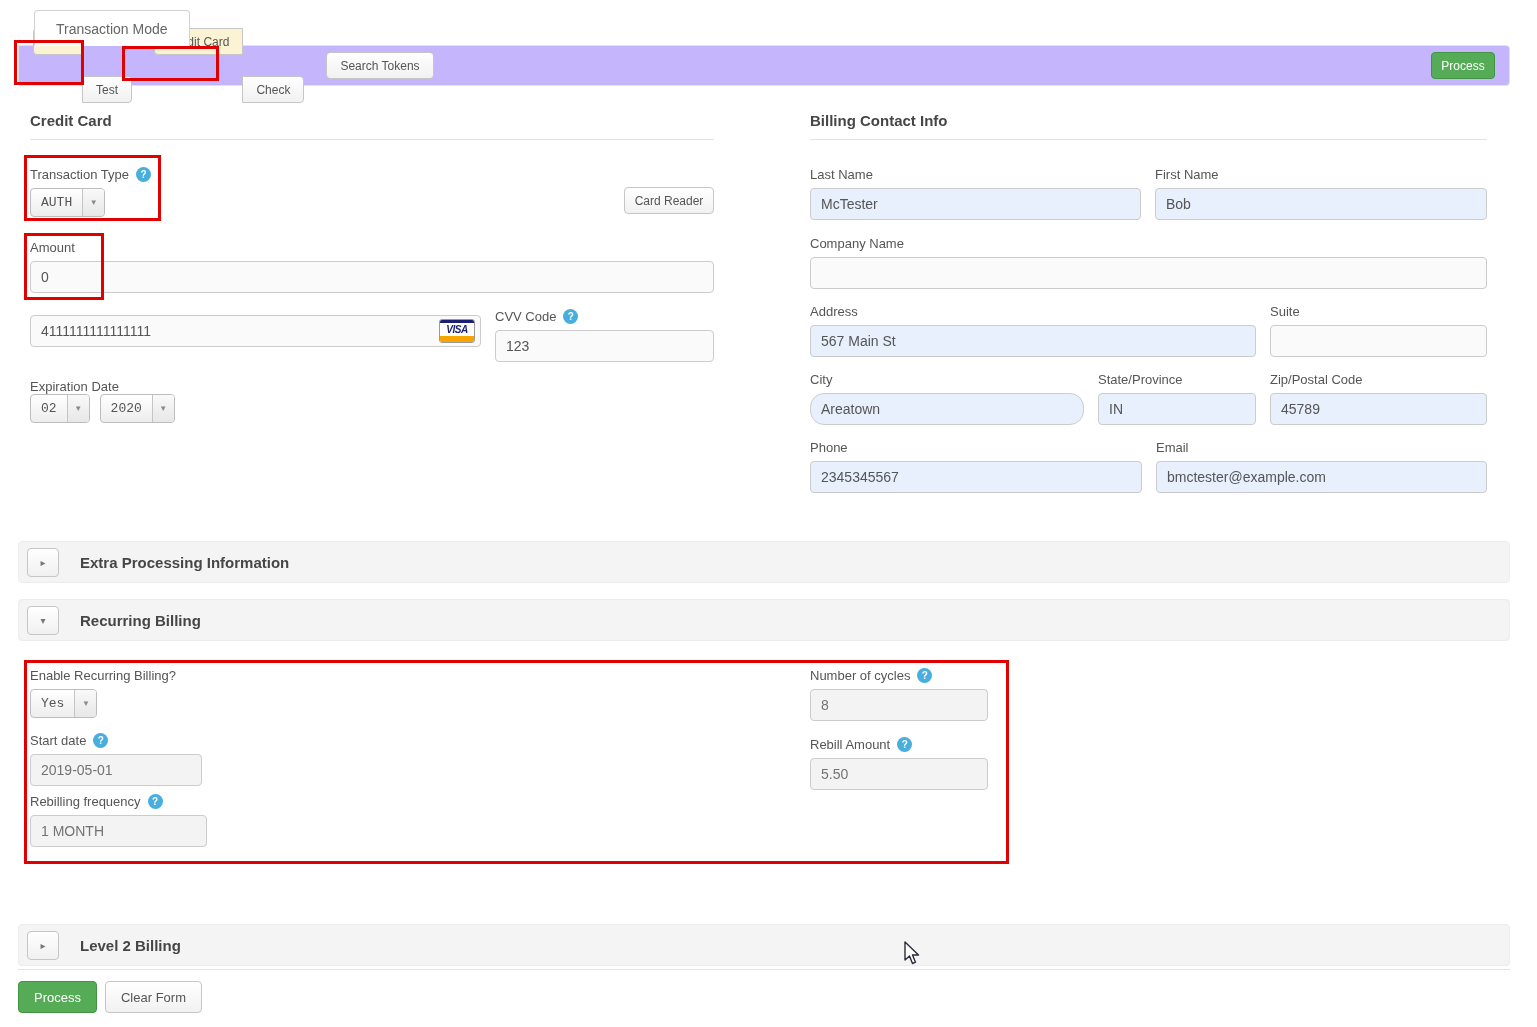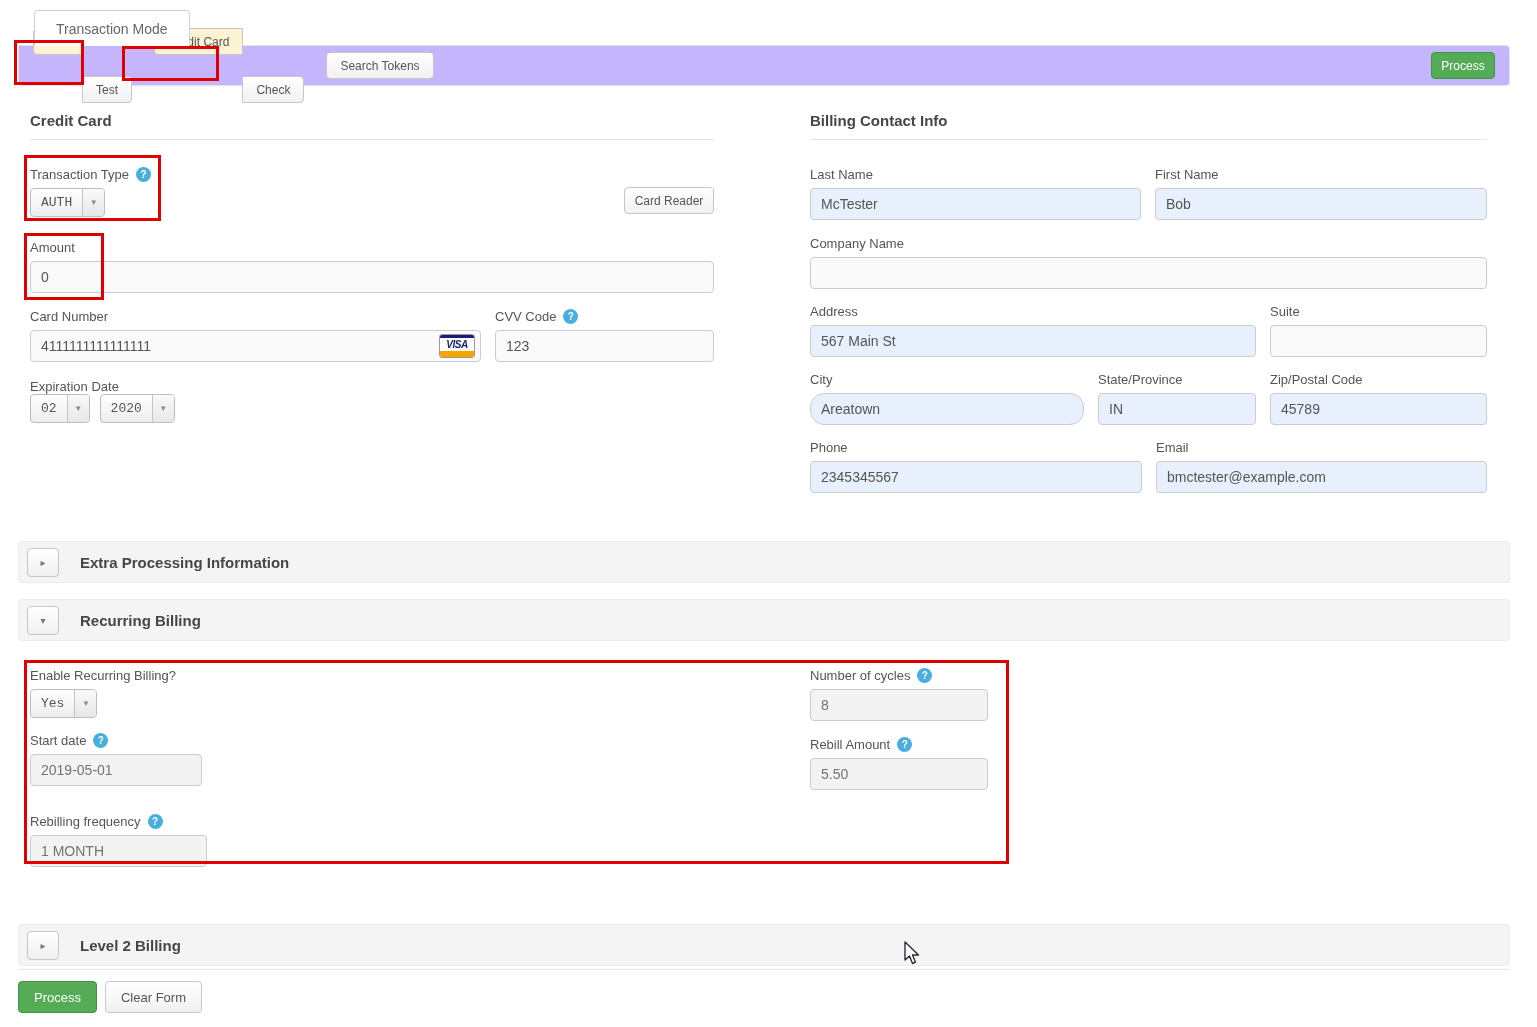--- a/index.html
+++ b/index.html
@@ -194,23 +194,20 @@
     <button class="btn" style="margin-top:20px; width:90px;">Card Reader</button>
   </div>
 
   <div class="field-label" style="margin-top:23px;">
     <span>Amount</span>
   </div>
   <input class="input" style="margin-top: 6px;" readonly="" value="0">
 
   <div class="row" style="margin-top:16px;">
     <div style="flex:0 0 451px;">
-      <div class="field-label">
-        <span>Card Number</span>
-      </div>
       <div class="card-wrap" style="margin-top:6px;">
         <input class="input" readonly="" value="4111111111111111" style="">
         <span class="visa-badge">
           <span class="visa-top">VISA</span>
           <span class="visa-bot"></span>
         </span>
       </div>
     </div>
     <div style="flex:0 0 219px;">
       <div class="field-label">
@@ -329,21 +326,21 @@
     <span class="txt">Yes</span>
     <span class="arr">▼</span>
   </div>
 
   <div class="field-label" style="margin-top:15px;">
     <span>Start date</span>
     <span class="help">?</span>
   </div>
   <input class="input gray" style="margin-top: 6px; width: 172px;" readonly="" value="2019-05-01">
 
-  <div class="field-label" style="margin-top:28px;">
+  <div class="field-label" style="margin-top:8px;">
     <span>Rebilling frequency</span>
     <span class="help">?</span>
   </div>
   <input class="input gray" style="margin-top: 6px; width: 177px;" readonly="" value="1 MONTH">
 </div>
 
 <div class="abs" style="left:810px; top:668px; width:178px;">
   <div class="field-label">
     <span>Number of cycles</span>
     <span class="help">?</span>

